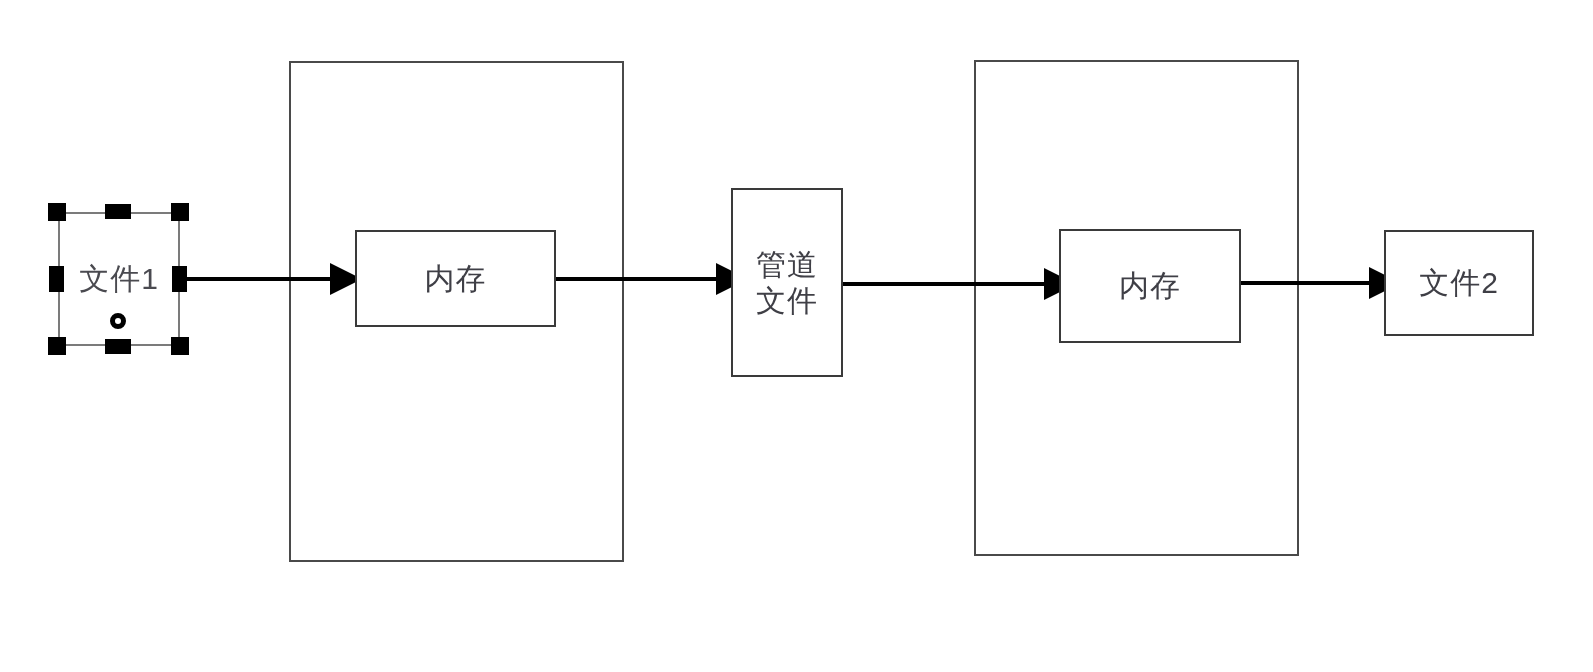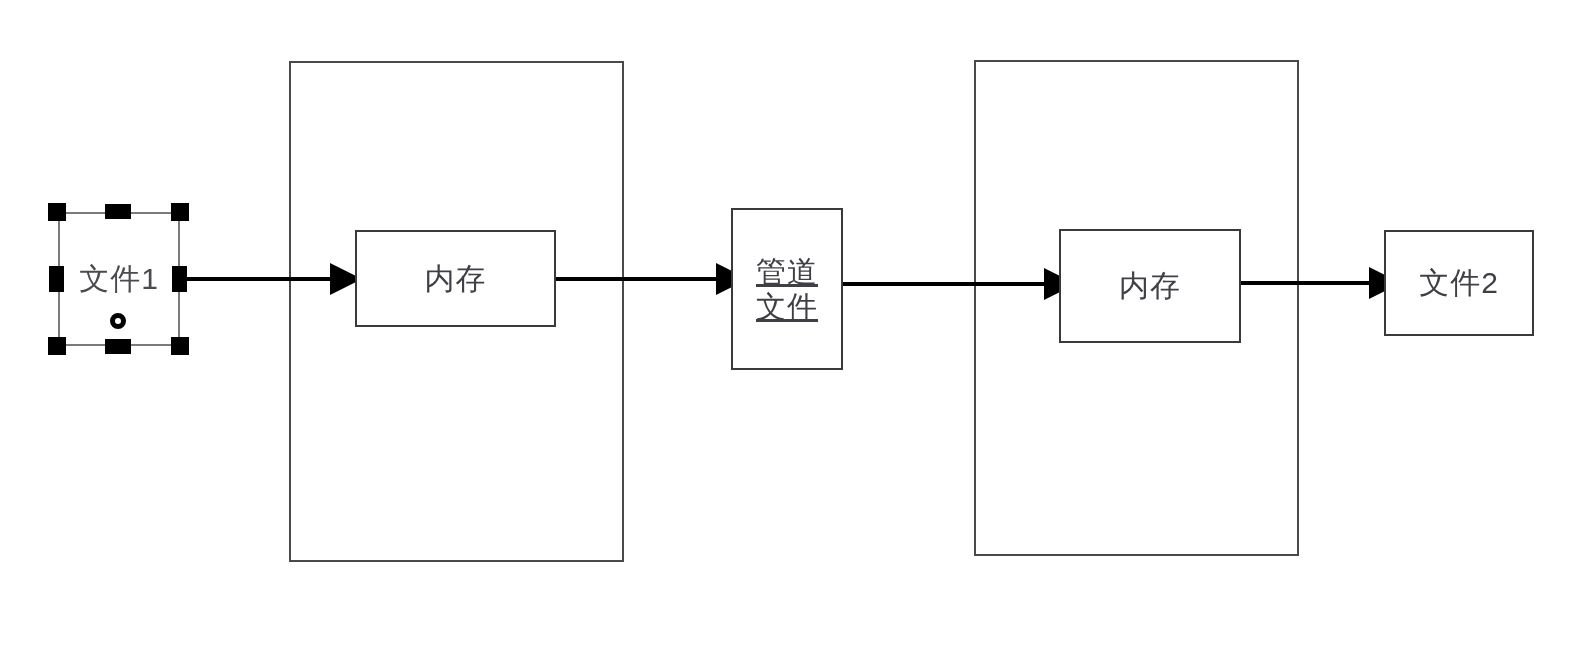--- a/index.html
+++ b/index.html
@@ -124,21 +124,21 @@
     </g>
     <g>
       <line x1="1241" y1="283" x2="1375" y2="283" stroke="#000000" stroke-width="4" marker-end="url(#ah)"></line>
     </g>
   </svg>
 
   <div class="node" style="left:355px; top:230px; width:201px; height:97px;">
     <span>内存</span>
   </div>
 
-  <div class="node two-line" style="left:731px; top:208px; width:112px; height:162px;text-decoration:underline;">
+  <div class="node two-line" style="left:731px; top:188px; width:112px; height:189px;">
     <span class="two-line">管道
 文件</span>
   </div>
 
   <div class="node" style="left:1059px; top:229px; width:182px; height:114px;">
     <span>内存</span>
   </div>
 
   <div class="node" style="left:1384px; top:230px; width:150px; height:106px;">
     <span>文件2</span>

